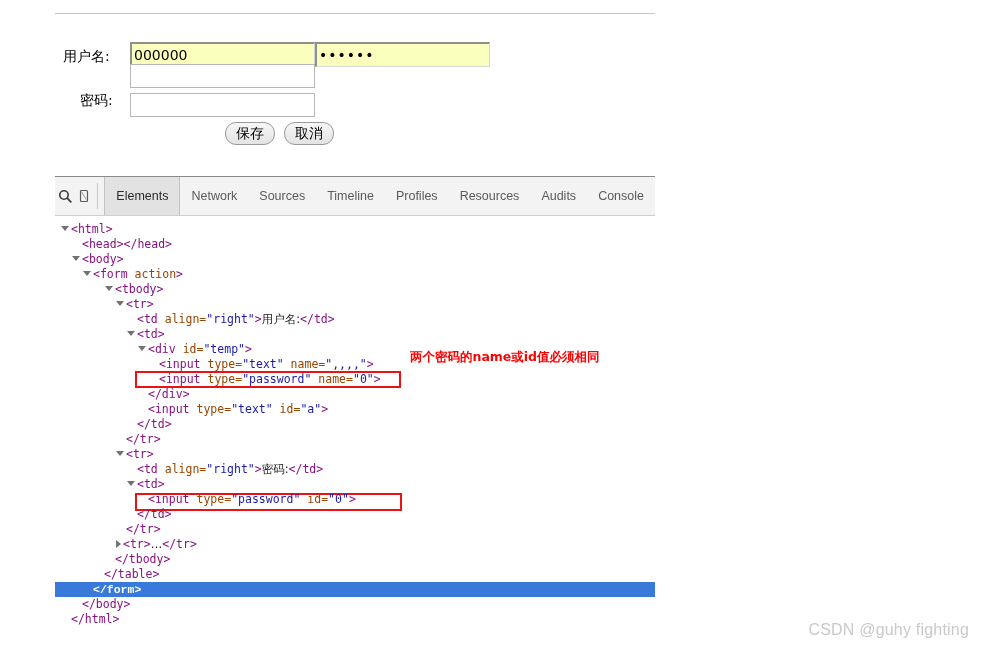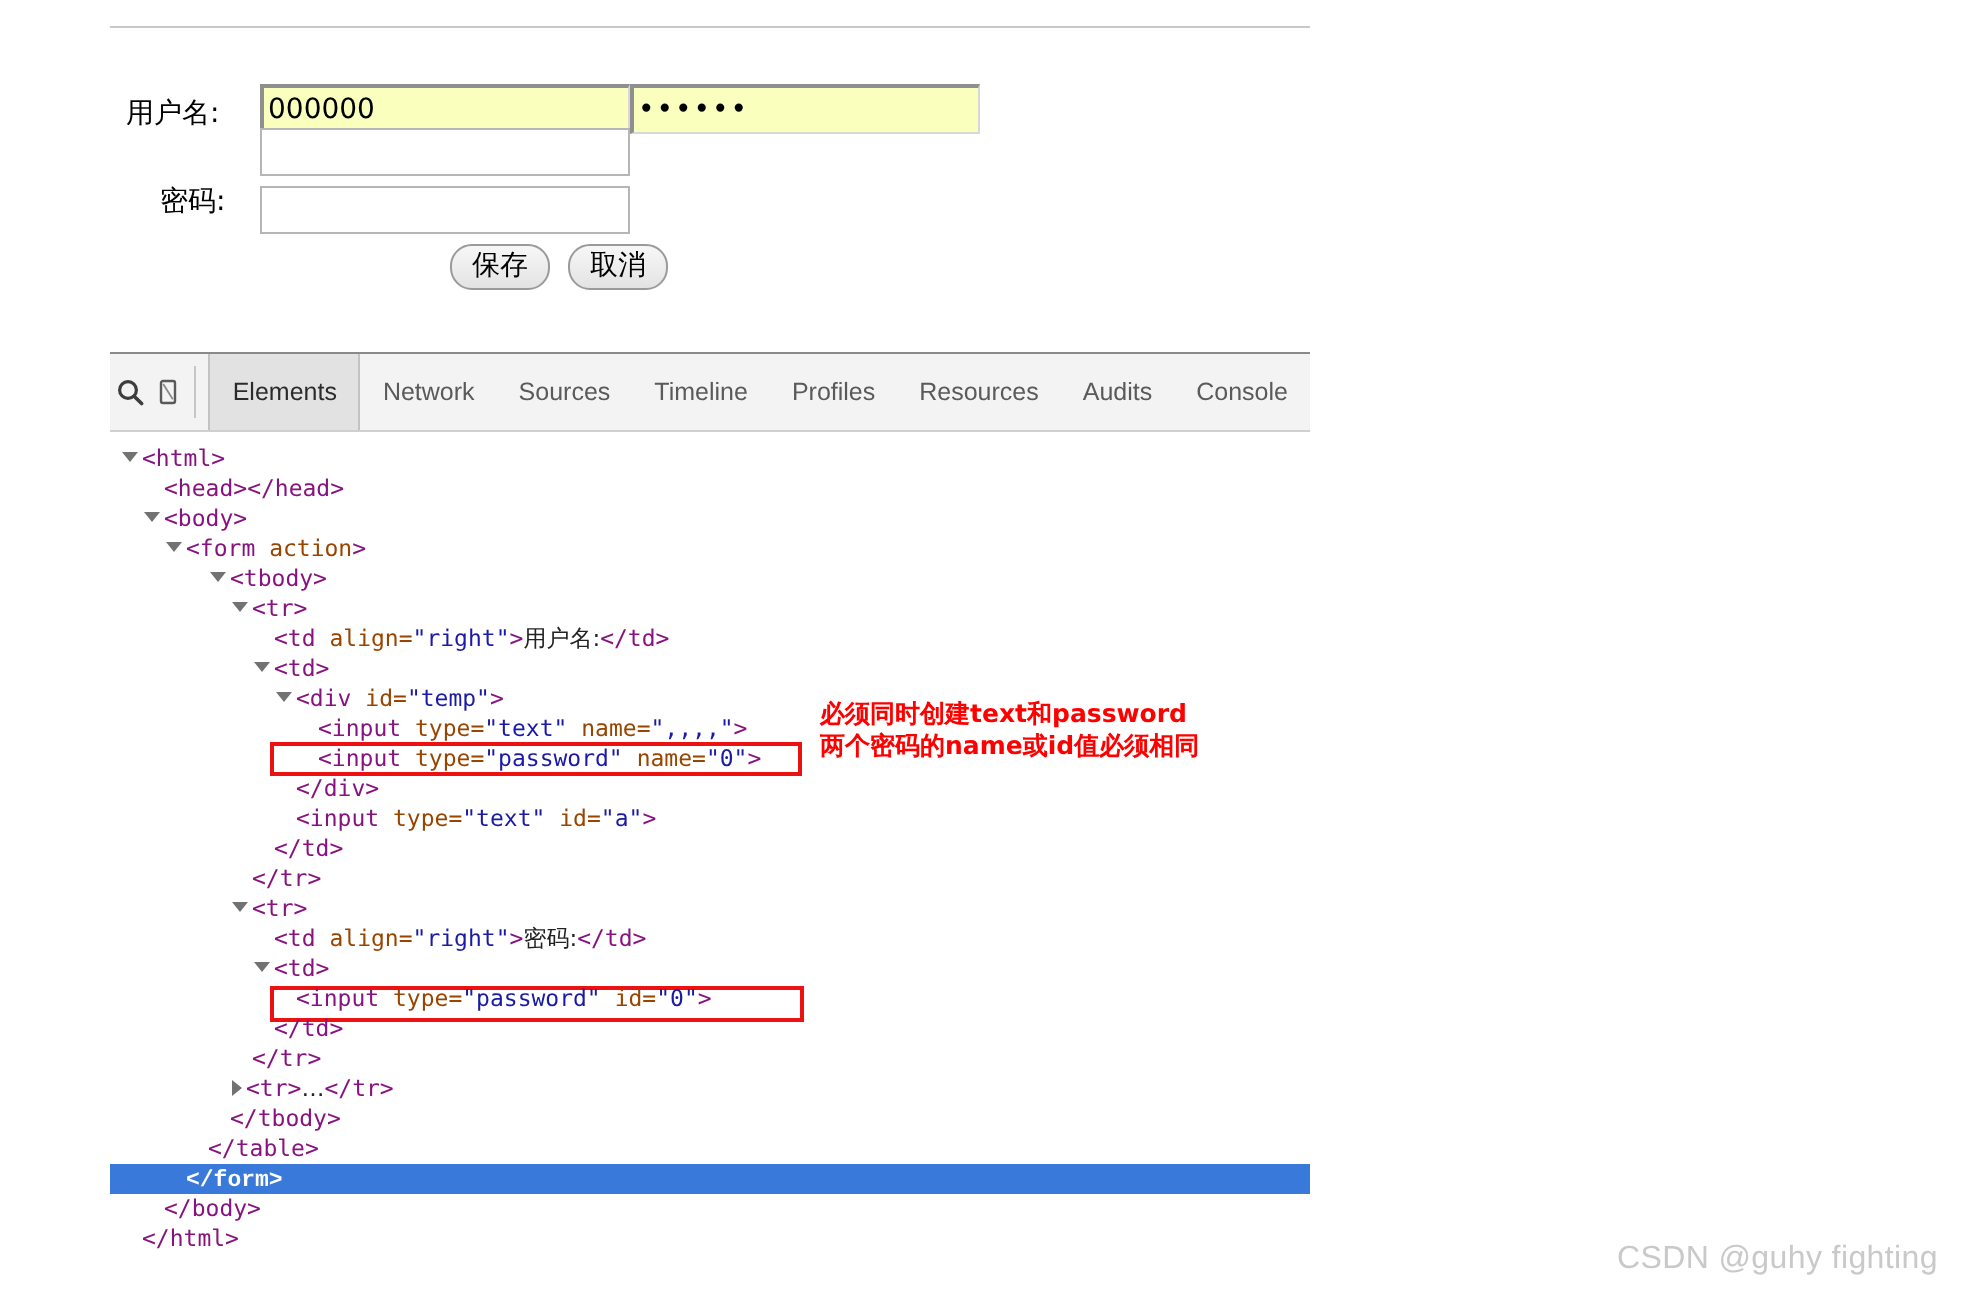--- a/index.html
+++ b/index.html
@@ -277,21 +277,20 @@
         <div class="dt-tab">Resources</div>
         <div class="dt-tab">Audits</div>
         <div class="dt-tab">Console</div>
       </div>
   </div>
 
   <div class="dt-tree" id="dt-tree">
     <div class="redbox" id="redbox-1"></div>
     <div class="redbox" id="redbox-2"></div>
     <div class="annot" id="annot-1">
-      <div>必须同时创建text和password</div>
       <div>两个密码的name或id值必须相同</div>
     </div>
   <div class="row"><span class="sp" style="width: 6px;"></span><span class="arrow down"></span><span><span class="tag">&lt;html</span><span class="tag"></span><span class="tag">&gt;</span></span></div>
       <div class="row"><span class="sp" style="width: 17px;"></span><span class="sp" style="width: 10px;"></span><span><span class="tag">&lt;head</span><span class="tag"></span><span class="tag">&gt;</span><span class="tag">&lt;/head</span><span class="tag"></span><span class="tag">&gt;</span></span></div>
       <div class="row"><span class="sp" style="width: 17px;"></span><span class="arrow down"></span><span><span class="tag">&lt;body</span><span class="tag"></span><span class="tag">&gt;</span></span></div>
       <div class="row"><span class="sp" style="width: 28px;"></span><span class="arrow down"></span><span><span class="tag">&lt;form</span><span class="tag"></span><span class="tag"> </span><span class="attr">action</span><span class="tag"></span><span class="tag">&gt;</span></span></div>
       <div class="row"><span class="sp" style="width: 50px;"></span><span class="arrow down"></span><span><span class="tag">&lt;tbody</span><span class="tag"></span><span class="tag">&gt;</span></span></div>
       <div class="row"><span class="sp" style="width: 61px;"></span><span class="arrow down"></span><span><span class="tag">&lt;tr</span><span class="tag"></span><span class="tag">&gt;</span></span></div>
       <div class="row"><span class="sp" style="width: 72px;"></span><span class="sp" style="width: 10px;"></span><span><span class="tag">&lt;td</span><span class="tag"></span><span class="tag"> </span><span class="attr">align</span><span class="attr">=</span><span class="val">"right"</span><span class="tag"></span><span class="tag">&gt;</span><span class="txt">用户名:</span><span class="tag">&lt;/td</span><span class="tag"></span><span class="tag">&gt;</span></span></div>
       <div class="row"><span class="sp" style="width: 72px;"></span><span class="arrow down"></span><span><span class="tag">&lt;td</span><span class="tag"></span><span class="tag">&gt;</span></span></div>

